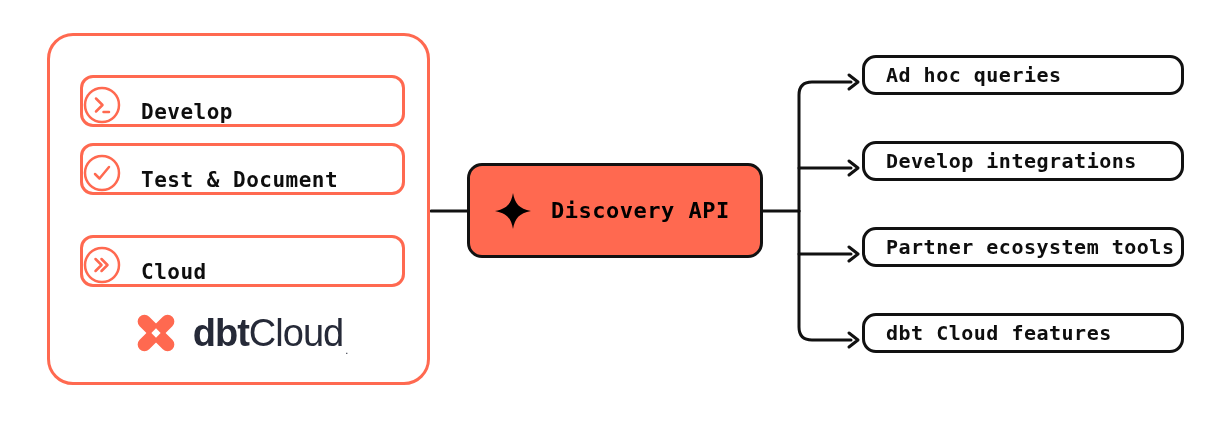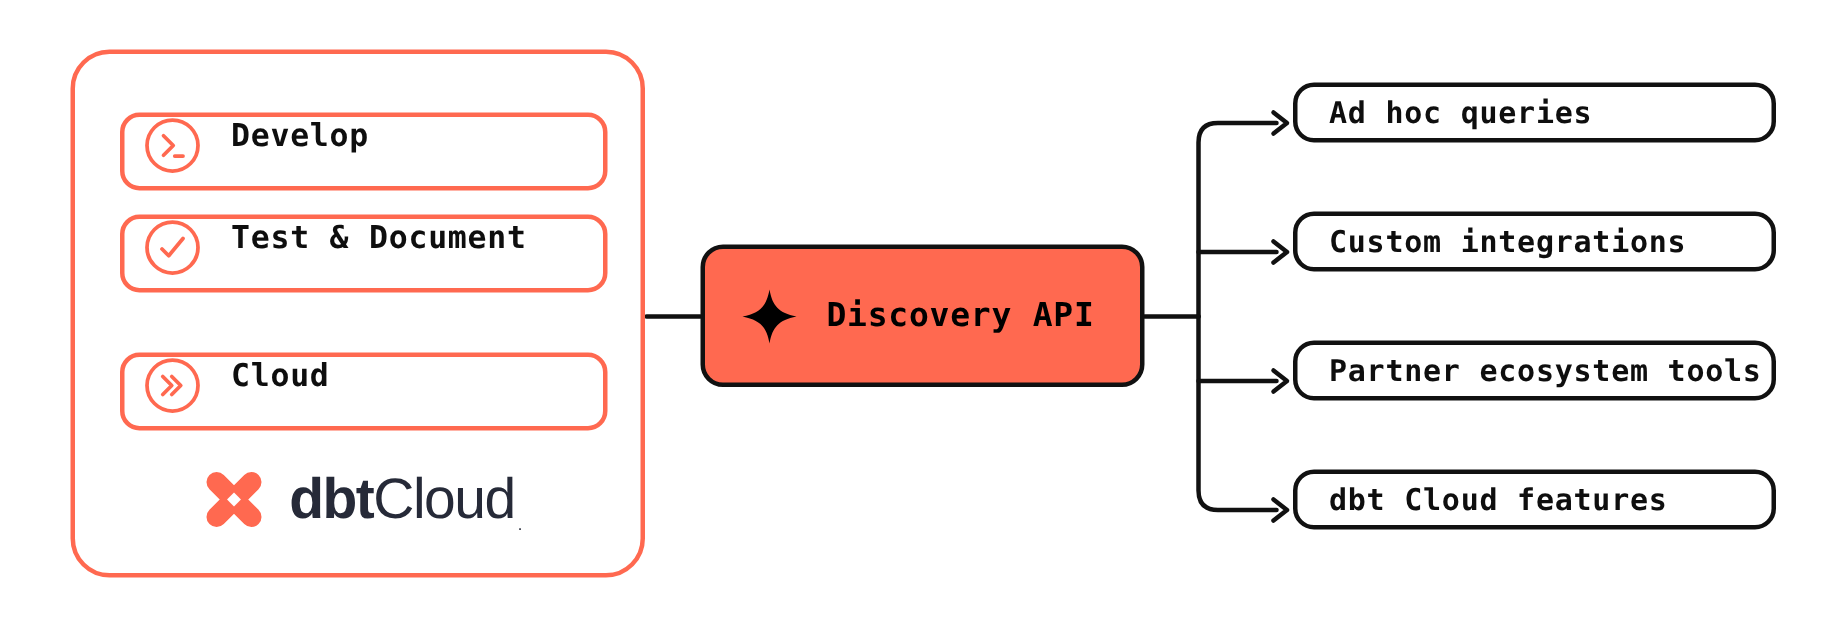--- a/index.html
+++ b/index.html
@@ -14,21 +14,21 @@
   .canvas{position:relative;width:1232px;height:426px;background:var(--background);overflow:hidden}
 
   
   .connectors{position:absolute;left:0;top:0;width:1232px;height:426px;z-index:1}
 
   
   .panel{position:absolute;left:47px;top:33px;width:383px;height:352px;
     border:3px solid var(--accent-orange);border-radius:26px;background:var(--background);z-index:2}
   .feature{position:absolute;left:30px;width:325px;height:52px;
     border:3px solid var(--accent-orange);border-radius:13px;background:var(--background);
-    display:flex;align-items:flex-start;padding-left:13px}
+    display:flex;align-items:flex-end;}
   .feature .f-icon{width:38px;height:38px;flex:0 0 auto;color:var(--accent-orange);display:block}
   .feature .f-label{margin-left:20px;font-size:21px;font-weight:700;color:var(--text-black);letter-spacing:.5px}
   .f1{top:39px}.f2{top:107px}.f3{top:199px}
 
   
   .logo-row{position:absolute;left:0;right:0;top:270px;display:flex;align-items:center;justify-content:center;gap:10px}
   .logo-mark{width:54px;height:54px;display:block}
   .logo-text{font-family:"Liberation Sans",sans-serif;font-size:38px;color:var(--navy);display:flex;align-items:flex-end}
   .logo-bold{font-weight:800;letter-spacing:-1px}
   .logo-reg{font-weight:400;margin-left:0;letter-spacing:-1px}
@@ -114,21 +114,21 @@
     <svg class="d-icon" viewBox="0 0 40 40">
       <path d="M20 2 C22 13 26 17.5 38 20 C26 22.5 22 27 20 38 C18 27 14 22.5 2 20 C14 17.5 18 13 20 2 Z" fill="currentColor"></path>
     </svg>
     <span class="d-label">Discovery API</span>
   </div>
 
   <div class="out o1">
     <span class="o-label">Ad hoc queries</span>
   </div>
   <div class="out o2">
-    <span class="o-label">Custom integrations</span>
+    <span class="o-label">Develop integrations</span>
   </div>
   <div class="out o4">
     <span class="o-label">dbt Cloud features</span>
   </div>
   <div class="out o3">
     <span class="o-label">Partner ecosystem tools</span>
   </div>
 
 </div>
 

